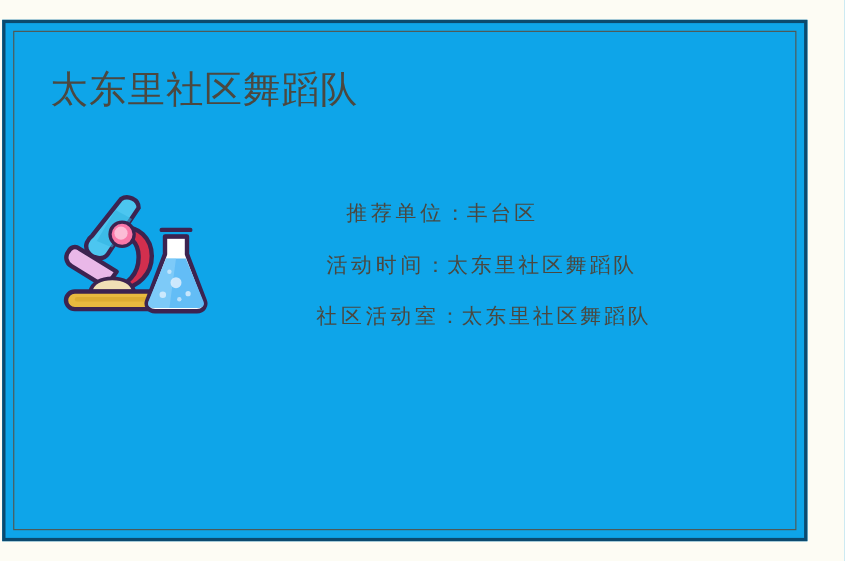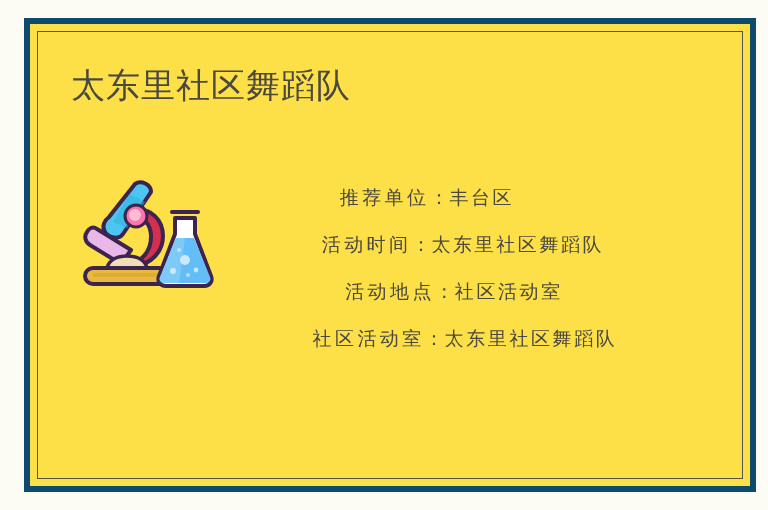--- a/index.html
+++ b/index.html
@@ -10,27 +10,27 @@
     width: 768px;
     height: 510px;
     background: #fdfcf4;
     font-family: "Liberation Sans", sans-serif;
     overflow: hidden;
   }
 
   
   #card {
     position: absolute;
-    left: 24px;
+    left: 2px;
     top: 18px;
     width: 732px;
     height: 474px;
     box-sizing: border-box;
-    border: 6px solid #0c4a6e;
-    background: #fde047;
+    border: 3px solid #0c4a6e;
+    background: #0ea5e9;
   }
   #card-inner-frame {
     position: absolute;
     left: 7px;
     top: 7px;
     right: 7px;
     bottom: 7px;
     border: 1px solid #55544a;
     pointer-events: none;
   }
@@ -133,22 +133,19 @@
       </svg>
     </div>
 
     <div id="info-block">
       <div class="info-line line-1">
         <span class="lbl">推荐单位</span><span class="sep">：</span><span class="val">丰台区</span>
       </div>
       <div class="info-line line-2">
         <span class="lbl">活动时间</span><span class="sep">：</span><span class="val">太东里社区舞蹈队</span>
       </div>
-      <div class="info-line line-3">
-        <span class="lbl">活动地点</span><span class="sep">：</span><span class="val">社区活动室</span>
-      </div>
       <div class="info-line line-4">
         <span class="lbl">社区活动室</span><span class="sep">：</span><span class="val">太东里社区舞蹈队</span>
       </div>
     </div>
 
   </div>
 </div>
 
 </body></html>

